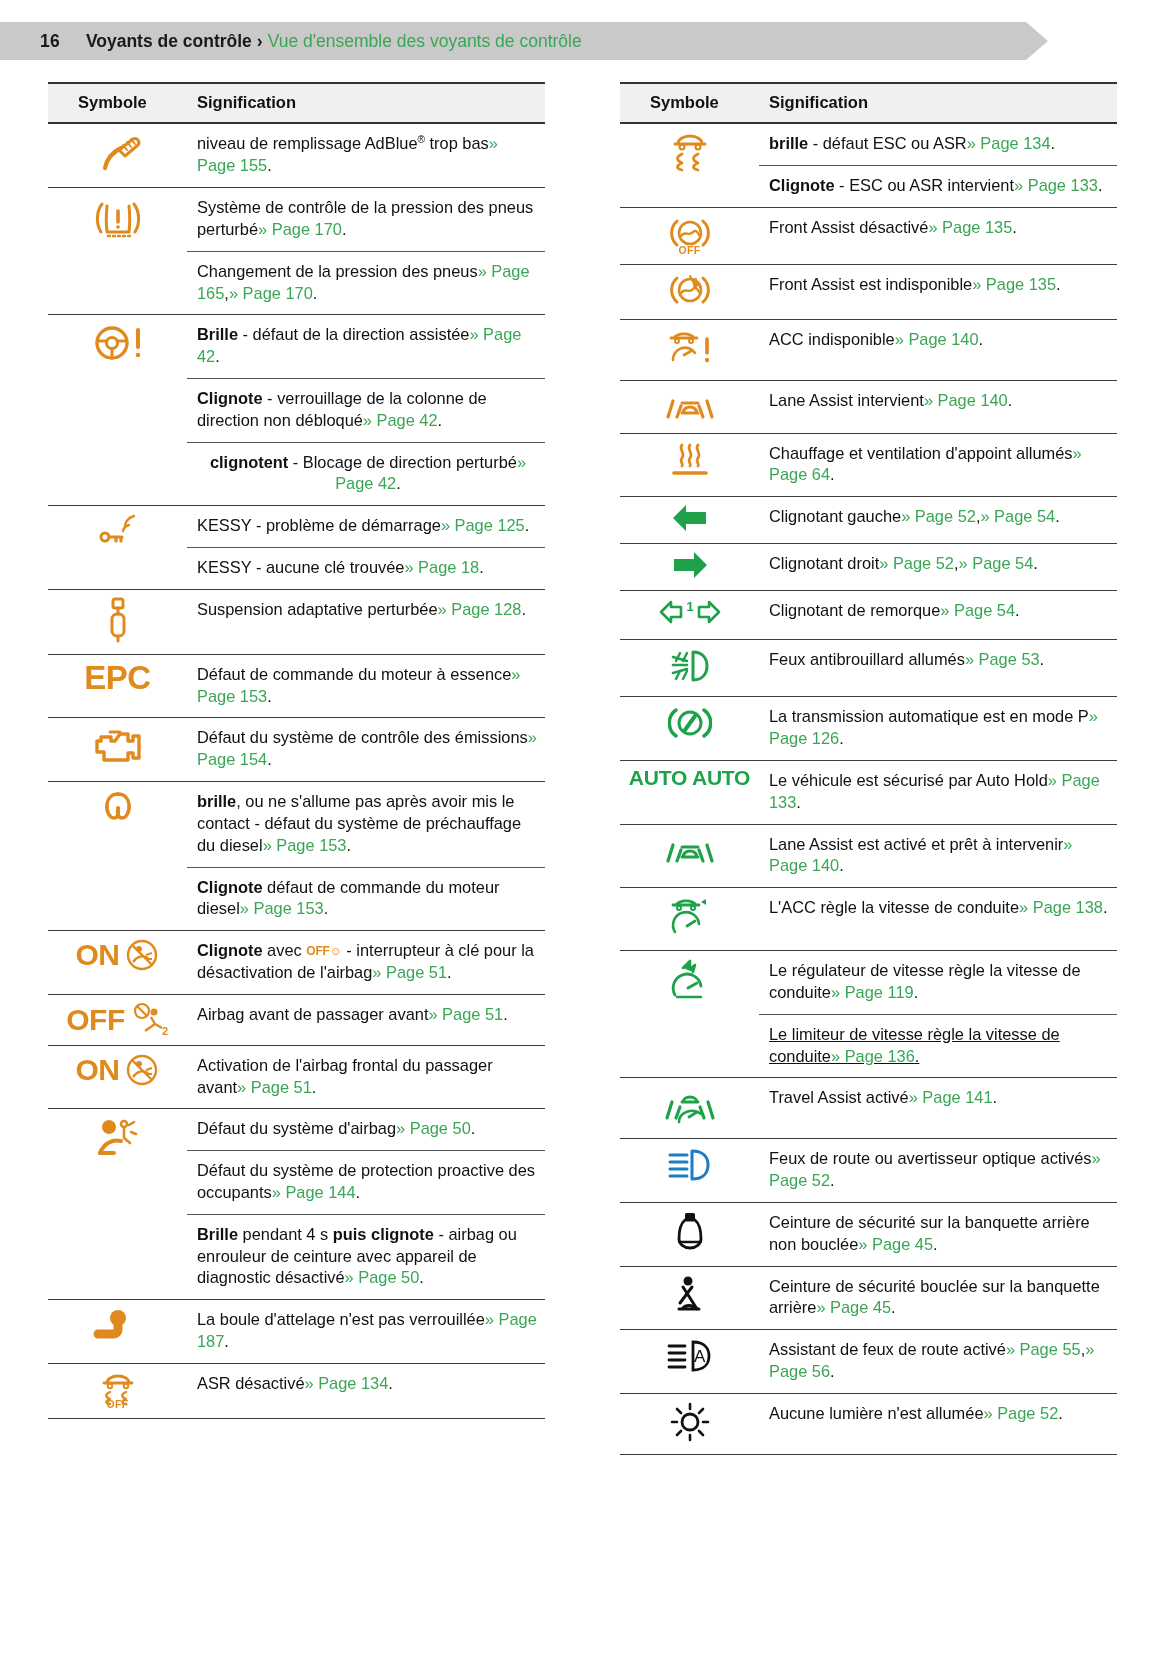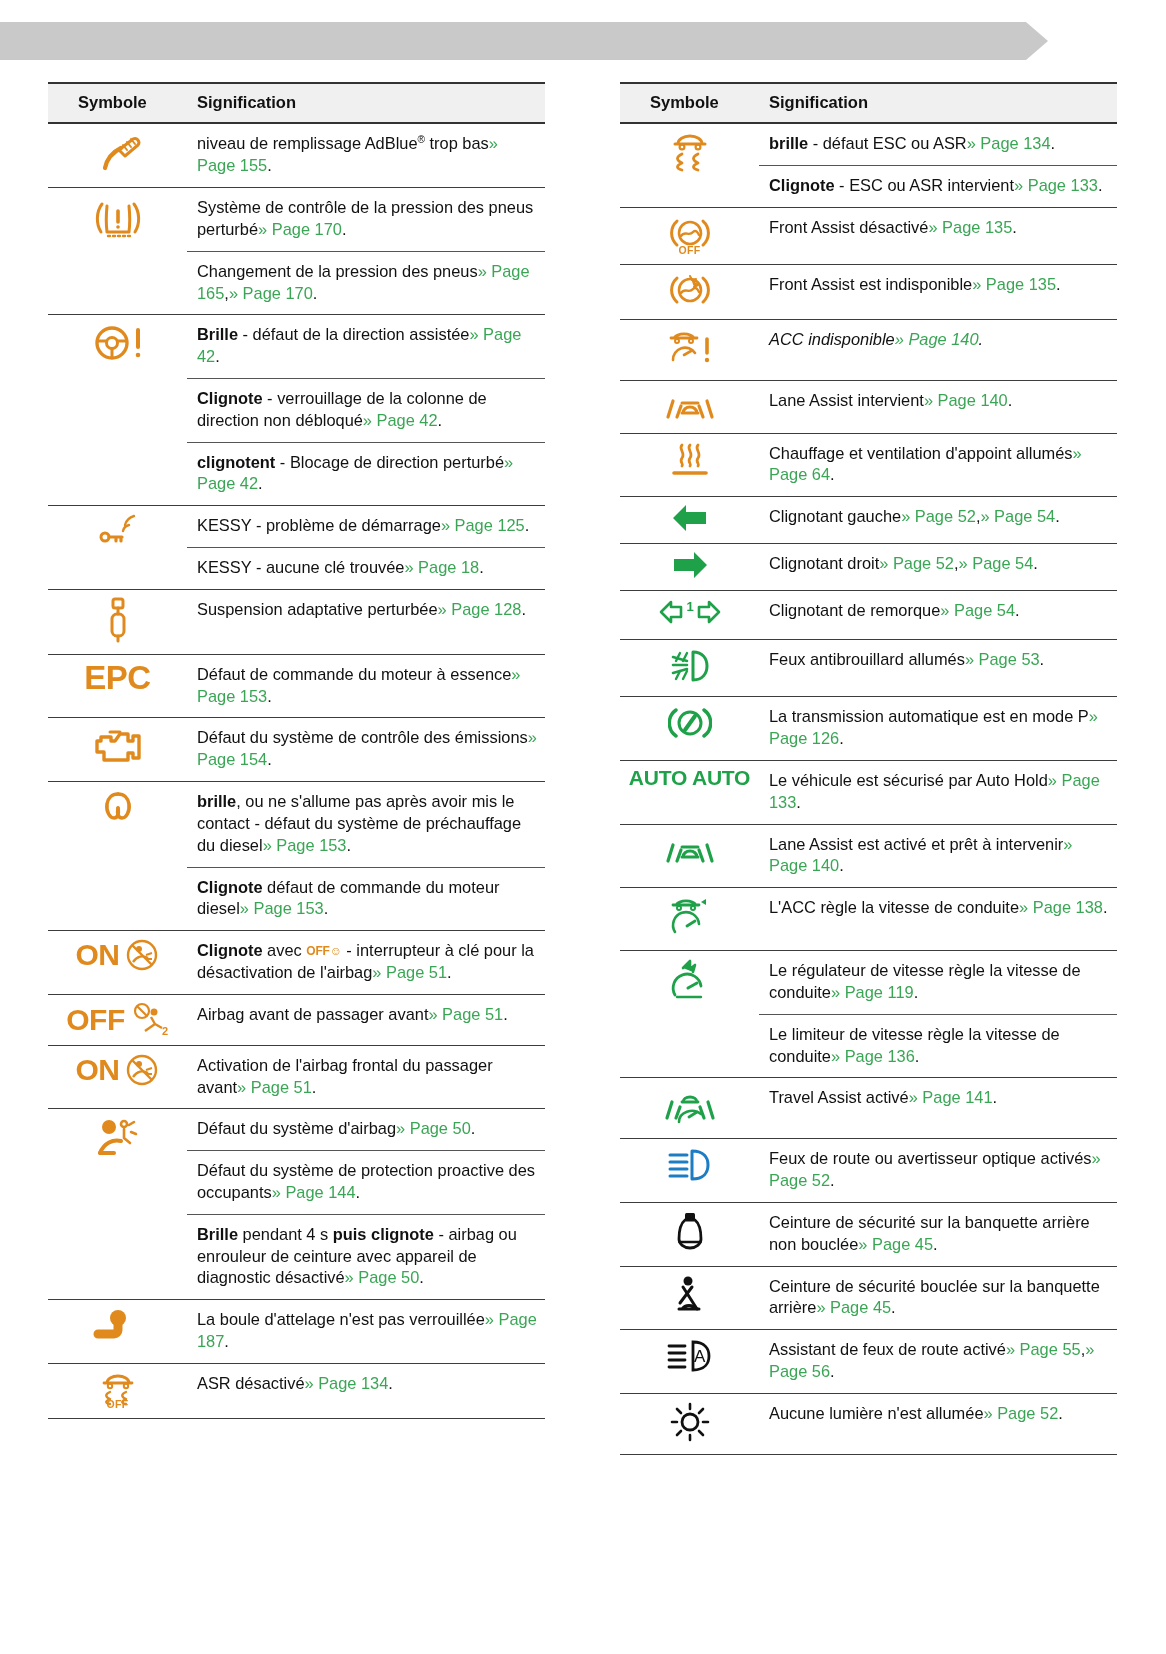--- a/index.html
+++ b/index.html
@@ -109,20 +109,26 @@
     margin-top: -2px;
   }
 </style>
 </head>
 <body>
 
 <div class="page">
 
   <div class="header-band">
     <div class="band-bg"></div>
+    <div class="header-inner">
+      <span class="hdr-page-num">16</span>
+      <span class="hdr-chapter">Voyants de contrôle</span>
+      <span class="hdr-sep">›</span>
+      <span class="hdr-section">Vue d'ensemble des voyants de contrôle</span>
+    </div>
   </div>
 
   <div class="columns">
     <div class="col left">
       <table class="sym-table">
         <thead>
           <tr>
             <th class="th-sym">Symbole</th>
             <th class="th-mean">Signification</th>
           </tr>
@@ -157,21 +163,21 @@
                     <path d="M9.5 20 h9 M29.5 20 h9 M24 27.5 v9" stroke-width="3"></path>
                     <path d="M50 9 v17" stroke-width="4"></path>
                     <circle cx="50" cy="34" r="2.3" fill="#e08a1e" stroke="none"></circle>
                   </svg></span></td>
               <td class="mean-cell"><b>Brille</b> - défaut de la direction assistée<span class="ref">» Page 42</span>.</td>
             </tr>
             <tr>
               <td class="mean-cell"><b>Clignote</b> - verrouillage de la colonne de direction non débloqué<span class="ref">» Page 42</span>.</td>
             </tr>
             <tr class="group-end">
-              <td class="mean-cell last" style="border-bottom: 1.6px solid rgb(61, 61, 61);"><b>clignotent</b> - Blocage de direction perturbé<span class="ref">» Page 42</span>.</td>
+              <td class="mean-cell last" style="border-bottom: 1.6px solid rgb(61, 61, 61); text-align: center;"><b>clignotent</b> - Blocage de direction perturbé<span class="ref">» Page 42</span>.</td>
             </tr>
             <tr>
               <td class="sym-cell nb" rowspan="2" style="border-bottom: 1.6px solid rgb(61, 61, 61);"><span class="ico"><svg width="52" height="36" viewBox="0 0 52 36" fill="none" stroke="#e08a1e" stroke-width="2.4" stroke-linecap="round" stroke-linejoin="round">
                     <circle cx="13" cy="25" r="4" stroke-width="3"></circle>
                     <path d="M17 25 h13 M24 25 v4 M29 25 v4" stroke-width="3.2"></path>
                     <path d="M31 19 a8 8 0 0 1 6 -6" stroke-width="2.4"></path>
                     <path d="M33 13 a13 13 0 0 1 9 -9" stroke-width="2.4"></path>
                   </svg></span></td>
               <td class="mean-cell">KESSY - problème de démarrage<span class="ref">» Page 125</span>.</td>
             </tr>
@@ -328,21 +334,21 @@
             <tr class="group-end">
               <td class="sym-cell" rowspan="1" style="border-bottom: 1.6px solid rgb(61, 61, 61);"><span class="ico"><svg width="52" height="44" viewBox="0 0 52 44" fill="none" stroke="#e08a1e" stroke-width="2.4" stroke-linecap="round" stroke-linejoin="round">
                     <path d="M7 12 h26 M10 12 a11 7 0 0 1 20 0" stroke-width="2.8"></path>
                     <circle cx="13" cy="15" r="2" stroke-width="2"></circle>
                     <circle cx="27" cy="15" r="2" stroke-width="2"></circle>
                     <path d="M9 34 a12 12 0 0 1 22 -7" stroke-width="2.6"></path>
                     <path d="M20 29 l7 -4" stroke-width="2.6"></path>
                     <path d="M43 13 v14" stroke-width="3.6"></path>
                     <circle cx="43" cy="34" r="2.2" fill="#e08a1e" stroke="none"></circle>
                   </svg></span></td>
-              <td class="mean-cell last" style="border-bottom: 1.6px solid rgb(61, 61, 61); font-style: italic;">ACC indisponible<span class="ref">» Page 140</span>.</td>
+              <td class="mean-cell last" style="border-bottom: 1.6px solid rgb(61, 61, 61);">ACC indisponible<span class="ref">» Page 140</span>.</td>
             </tr>
             <tr class="group-end">
               <td class="sym-cell" rowspan="1" style="border-bottom: 1.6px solid rgb(61, 61, 61);"><span class="ico"><svg width="58" height="36" viewBox="0 0 58 36" fill="none" stroke="#e08a1e" stroke-width="2.4" stroke-linecap="round" stroke-linejoin="round">
                     <path d="M7 30 l5 -16 M16 30 l4 -11" stroke-width="3.2"></path>
                     <path d="M51 30 l-5 -16 M42 30 l-4 -11" stroke-width="3.2"></path>
                     <path d="M21 26 h16 M22 26 a7 6 0 0 1 14 0" stroke-width="3"></path>
                     <path d="M21 16 h16" stroke-width="3"></path>
                   </svg></span></td>
               <td class="mean-cell last" style="border-bottom: 1.6px solid rgb(61, 61, 61);">Lane Assist intervient<span class="ref">» Page 140</span>.</td>
             </tr>
@@ -419,21 +425,21 @@
             <tr>
               <td class="sym-cell nb" rowspan="2" style="border-bottom: 1.6px solid rgb(61, 61, 61);"><span class="ico"><svg width="46" height="46" viewBox="0 0 46 46" fill="none" stroke="#1ea149" stroke-width="2.4" stroke-linecap="round" stroke-linejoin="round">
                     <path d="M16 11 l7 -7 l0 8 l5 -4 l-2 7" stroke-width="2.6" fill="#1ea149"></path>
                     <path d="M8 38 a14 14 0 1 1 26 -9" stroke-width="2.8"></path>
                     <path d="M21 31 l9 -5" stroke-width="3"></path>
                     <path d="M10 40 h24" stroke-width="2.4"></path>
                   </svg></span></td>
               <td class="mean-cell">Le régulateur de vitesse règle la vitesse de conduite<span class="ref">» Page 119</span>.</td>
             </tr>
             <tr class="group-end">
-              <td class="mean-cell last" style="border-bottom: 1.6px solid rgb(61, 61, 61);">Le limiteur de vitesse règle la vitesse de conduite<span class="ref">» Page 136</span>.</td>
+              <td class="mean-cell last" style="border-bottom: 1.6px solid rgb(61, 61, 61); text-decoration: underline;">Le limiteur de vitesse règle la vitesse de conduite<span class="ref">» Page 136</span>.</td>
             </tr>
             <tr class="group-end">
               <td class="sym-cell" rowspan="1" style="border-bottom: 1.6px solid rgb(61, 61, 61);"><span class="ico"><svg width="58" height="44" viewBox="0 0 58 44" fill="none" stroke="#1ea149" stroke-width="2.4" stroke-linecap="round" stroke-linejoin="round">
                     <path d="M6 34 l5 -16 M15 34 l4 -11" stroke-width="3.2"></path>
                     <path d="M52 34 l-5 -16 M43 34 l-4 -11" stroke-width="3.2"></path>
                     <path d="M21 18 h16 M22 18 a7 5 0 0 1 14 0" stroke-width="2.8"></path>
                     <path d="M18 38 a13 11 0 0 1 22 -8" stroke-width="2.6"></path>
                     <path d="M28 33 l8 -5" stroke-width="2.8"></path>
                   </svg></span></td>
               <td class="mean-cell last" style="border-bottom: 1.6px solid rgb(61, 61, 61);">Travel Assist activé<span class="ref">» Page 141</span>.</td>

